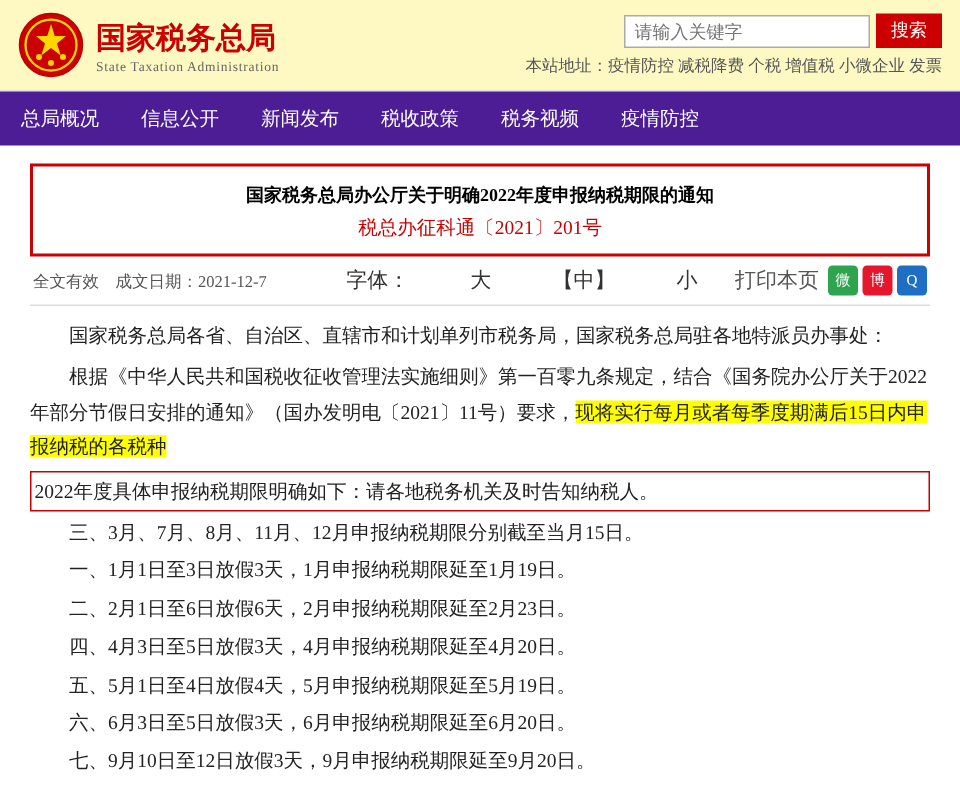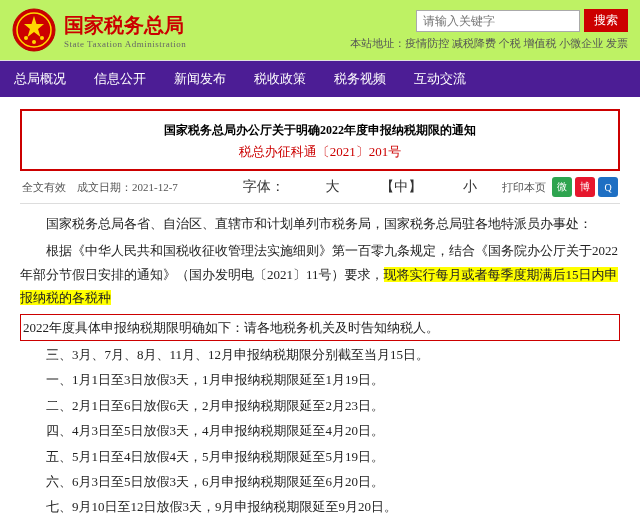--- a/index.html
+++ b/index.html
@@ -7,21 +7,21 @@
       font-family: "SimSun", "宋体", serif;
       font-size: 13px;
       background: #fff;
       width: 640px;
       min-height: 526px;
       overflow: hidden;
     }
 
     
     .header {
-      background: #bef264;
+      background: #fef9c3;
       padding: 8px 12px;
       display: flex;
       align-items: center;
       justify-content: space-between;
       border-bottom: 1px solid #e0e0e0;
     }
     .logo-area {
       display: flex;
       align-items: center;
       gap: 8px;
@@ -139,21 +139,21 @@
     .font-size-ctrl {
       color: #555;
     }
     .font-size-ctrl span {
       font-size: 14px;
       cursor: pointer;
       margin: 0 19px;
       color: #333;
     }
     .print-btn {
-      font-size: 11px;
+      font-size: 14px;
       color: #555;
       cursor: pointer;
     }
     .share-icons {
       display: flex;
       gap: 3px;
     }
     .share-icon {
       width: 20px;
       height: 20px;
@@ -232,21 +232,21 @@
     <div class="header-links">本站地址：疫情防控 减税降费 个税 增值税 小微企业 发票</div>
   </div>
 </div>
 
 <nav class="navbar">
   <div class="navbar-item">总局概况</div>
   <div class="navbar-item">信息公开</div>
   <div class="navbar-item">新闻发布</div>
   <div class="navbar-item">税收政策</div>
   <div class="navbar-item">税务视频</div>
-  <div class="navbar-item">互动交流</div>
+  <div class="navbar-item">疫情防控</div>
 </nav>
 
 <div class="content">
 
   <div class="doc-title-box">
     <div class="doc-title-main">国家税务总局办公厅关于明确2022年度申报纳税期限的通知</div>
     <div class="doc-number">税总办征科通〔2021〕201号</div>
   </div>
 
   <div class="meta-row">

